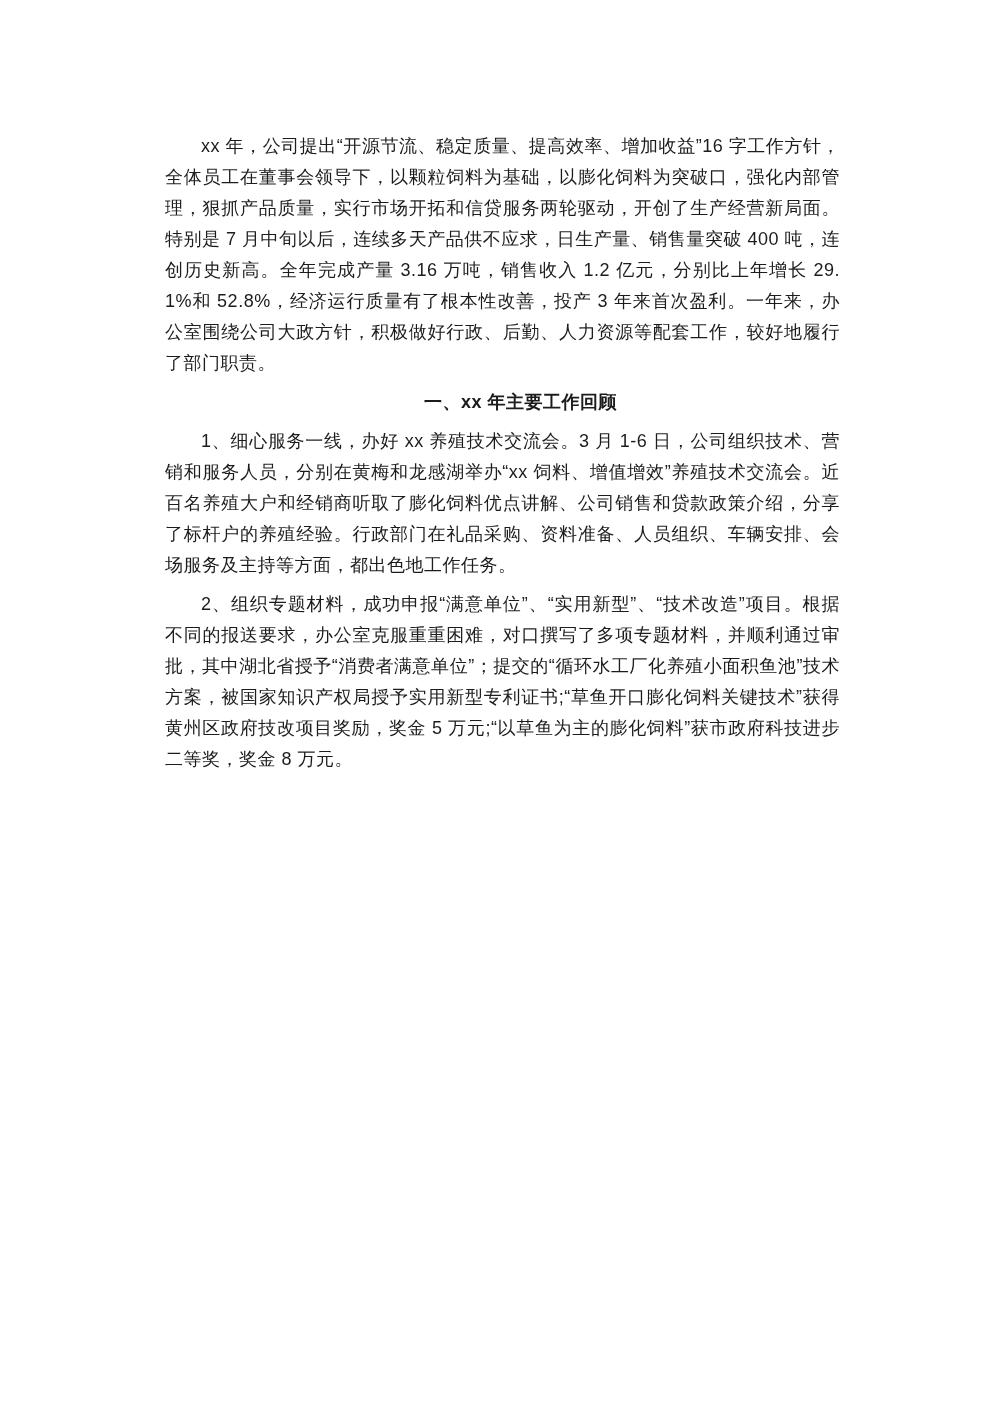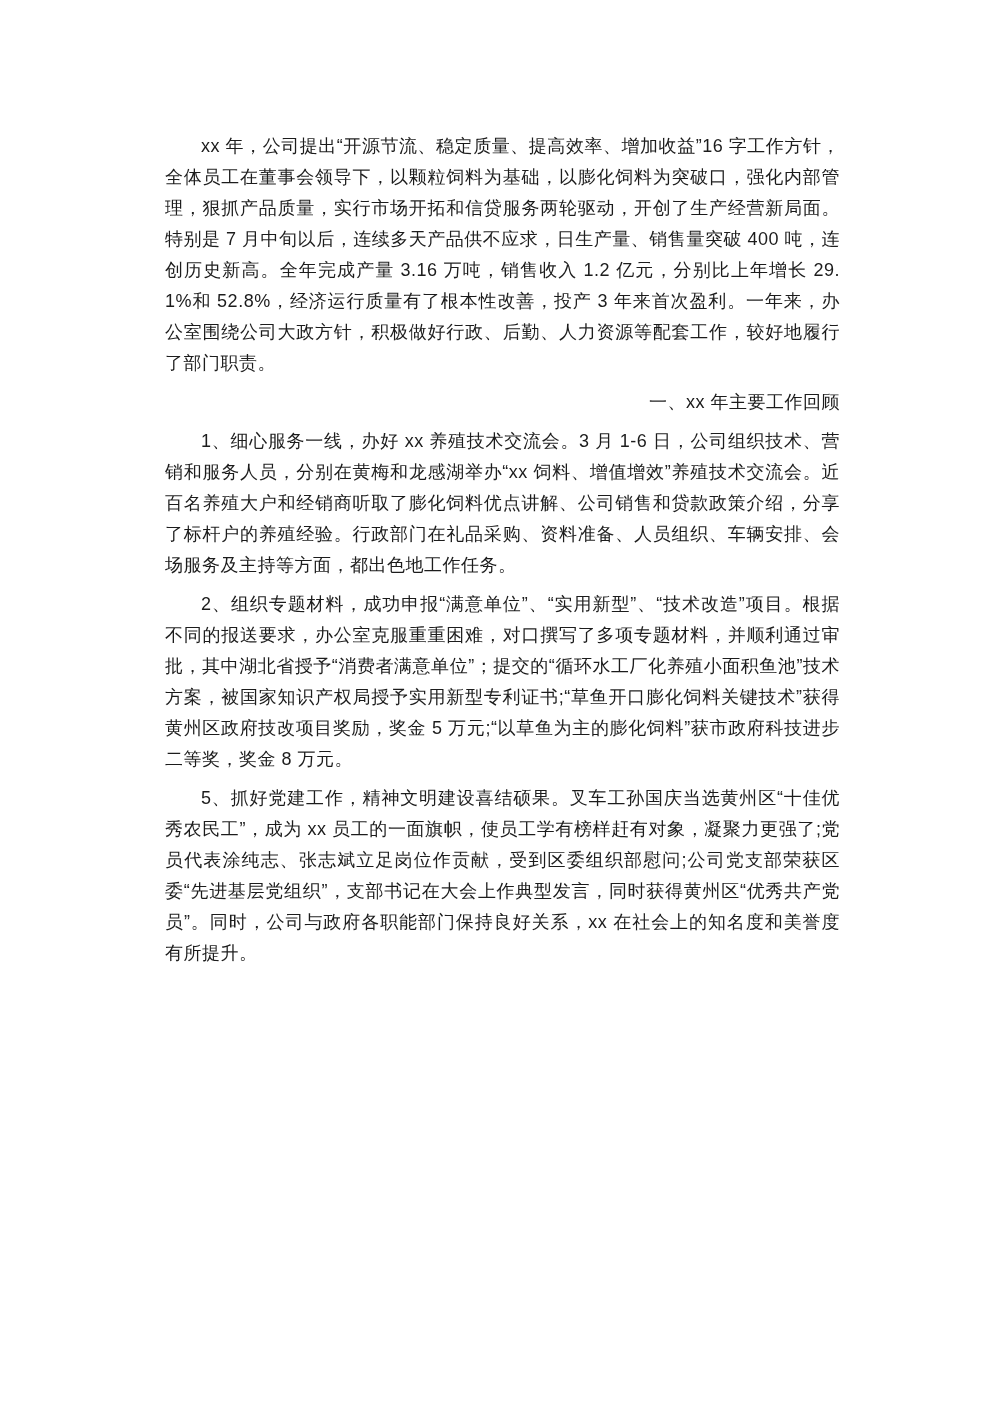--- a/index.html
+++ b/index.html
@@ -25,25 +25,25 @@
     font-size: 18px;
     line-height: 31px;
     color: #1c1c1c;
     text-align: justify;
     text-justify: inter-ideograph;
     text-indent: 2em;
     letter-spacing: 0.5px;
     word-break: break-all;
   }
   .heading {
-    text-align: right;
+    text-align: center;
+    font-weight: bold;
   }
 </style>
 </head>
 <body>
 
 <div class="page">
   <p class="para">xx 年，公司提出“开源节流、稳定质量、提高效率、增加收益”16 字工作方针，全体员工在董事会领导下，以颗粒饲料为基础，以膨化饲料为突破口，强化内部管理，狠抓产品质量，实行市场开拓和信贷服务两轮驱动，开创了生产经营新局面。特别是 7 月中旬以后，连续多天产品供不应求，日生产量、销售量突破 400 吨，连创历史新高。全年完成产量 3.16 万吨，销售收入 1.2 亿元，分别比上年增长 29.1%和 52.8%，经济运行质量有了根本性改善，投产 3 年来首次盈利。一年来，办公室围绕公司大政方针，积极做好行政、后勤、人力资源等配套工作，较好地履行了部门职责。</p>
   <p class="para heading">一、xx 年主要工作回顾</p>
   <p class="para">1、细心服务一线，办好 xx 养殖技术交流会。3 月 1-6 日，公司组织技术、营销和服务人员，分别在黄梅和龙感湖举办“xx 饲料、增值增效”养殖技术交流会。近百名养殖大户和经销商听取了膨化饲料优点讲解、公司销售和贷款政策介绍，分享了标杆户的养殖经验。行政部门在礼品采购、资料准备、人员组织、车辆安排、会场服务及主持等方面，都出色地工作任务。</p>
   <p class="para">2、组织专题材料，成功申报“满意单位”、“实用新型”、“技术改造”项目。根据不同的报送要求，办公室克服重重困难，对口撰写了多项专题材料，并顺利通过审批，其中湖北省授予“消费者满意单位”；提交的“循环水工厂化养殖小面积鱼池”技术方案，被国家知识产权局授予实用新型专利证书;“草鱼开口膨化饲料关键技术”获得黄州区政府技改项目奖励，奖金 5 万元;“以草鱼为主的膨化饲料”获市政府科技进步二等奖，奖金 8 万元。</p>
-  <p class="para">5、抓好党建工作，精神文明建设喜结硕果。叉车工孙国庆当选黄州区“十佳优秀农民工”，成为 xx 员工的一面旗帜，使员工学有榜样赶有对象，凝聚力更强了;党员代表涂纯志、张志斌立足岗位作贡献，受到区委组织部慰问;公司党支部荣获区委“先进基层党组织”，支部书记在大会上作典型发言，同时获得黄州区“优秀共产党员”。同时，公司与政府各职能部门保持良好关系，xx 在社会上的知名度和美誉度有所提升。</p>
 </div>
 
 </body></html>

